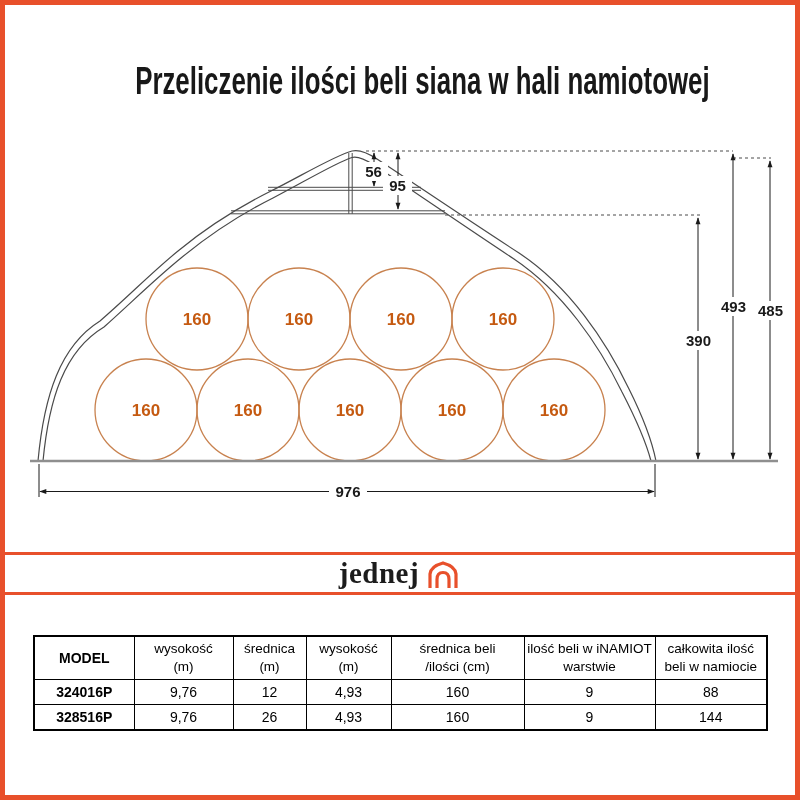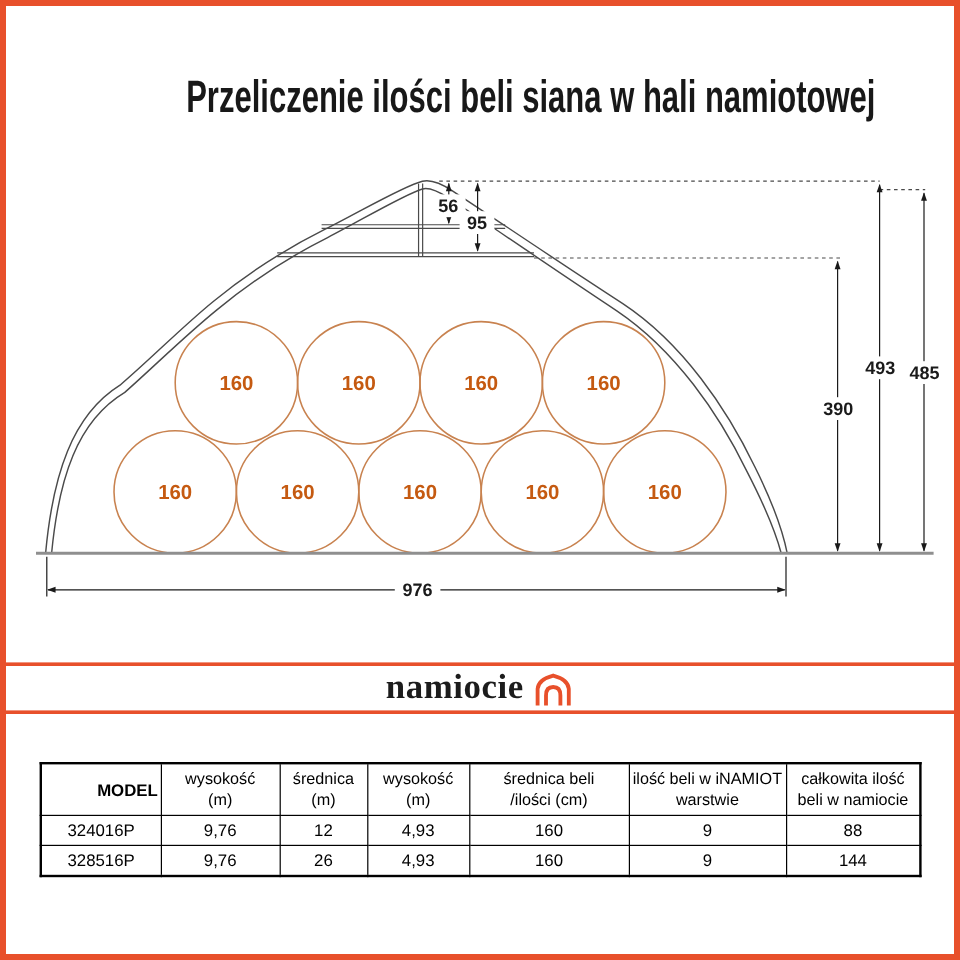--- a/index.html
+++ b/index.html
@@ -6,21 +6,21 @@
   body {
     width:800px; height:800px; position:relative; background:#fff;
     font-family:"Liberation Sans", sans-serif; overflow:hidden;
   }
   .frame {
     position:absolute; inset:0; border:5px solid var(--accent);
     box-sizing:border-box; pointer-events:none; z-index:50;
   }
   .title-wrap {
     position:absolute; top:58px; left:0; width:700px; height:46px;
-    text-align:center; z-index:5;padding-left:20px;
+    text-align:center; z-index:5;
   }
   .title {
     display:inline-block; font-size:38px; font-weight:700; color:#181818;
     white-space:nowrap; transform:scaleX(0.68); transform-origin:center;
     line-height:46px; letter-spacing:0px;
   }
   svg.diagram { position:absolute; top:0; left:0; z-index:1; }
   .st   { stroke:var(--structure); stroke-width:1.2; fill:none; }
   .stt  { stroke:var(--structure); stroke-width:1; fill:none; }
   .dot  { stroke:var(--structure); stroke-width:1; stroke-dasharray:3 3; fill:none; }
@@ -47,23 +47,23 @@
     position:absolute; top:635px; left:33px; width:733px;
     border-collapse:collapse; table-layout:fixed; z-index:10;
     font-family:"Liberation Sans", sans-serif; color:#000;
     border:2px solid #000;
   }
   table.spec th, table.spec td {
     border:1.5px solid #000; text-align:center; vertical-align:middle;
     padding:0 2px; background:#fff;
   }
   table.spec th { font-weight:400; font-size:13.5px; height:42px; line-height:1.3; }
-  table.spec th.model-h { font-weight:700; font-size:14px;text-align:right; }
+  table.spec th.model-h { font-weight:700; font-size:14px; }
   table.spec td { font-size:14px; height:24px; }
-  table.spec td.model { font-weight:400; }
+  table.spec td.model { font-weight:700; }
 </style>
 </head>
 <body>
 
 <div class="frame"></div>
 
 <div class="title-wrap">
   <span class="title">Przeliczenie ilości beli siana w hali namiotowej</span>
 </div>
 
@@ -149,21 +149,21 @@
   <g>
     <line class="dim" x1="39" y1="464" x2="39" y2="497"></line>
     <line class="dim" x1="655" y1="464" x2="655" y2="497"></line>
     <line class="dim" x1="40" y1="491.5" x2="654" y2="491.5" marker-start="url(#ah)" marker-end="url(#ah)"></line>
     <rect class="lblbg" x="329" y="482" width="38" height="19"></rect>
     <text class="dimtxt" x="348" y="497">976</text>
   </g>
 </svg>
 
 <div class="logo-band">
-  <span class="logo-text">namiocie</span>
+  <span class="logo-text">jednej</span>
   <svg class="logo-icon" width="36" height="30" viewBox="0 0 34 30">
     <path d="M 4,28 L 4,14 C 4.5,8.5 9.5,5 17,3 C 24.5,5 29.5,8.5 30,14 L 30,28" fill="none" stroke="var(--accent)" stroke-width="3.2"></path>
     <path d="M 11,28 L 11,19.5 C 11,14.5 13.5,12.5 17,12.5 C 20.5,12.5 23,14.5 23,19.5 L 23,28" fill="none" stroke="var(--accent)" stroke-width="3.2"></path>
   </svg>
 </div>
 
 <table class="spec">
   <colgroup>
     <col style="width:100px">
       <col style="width:99px">

